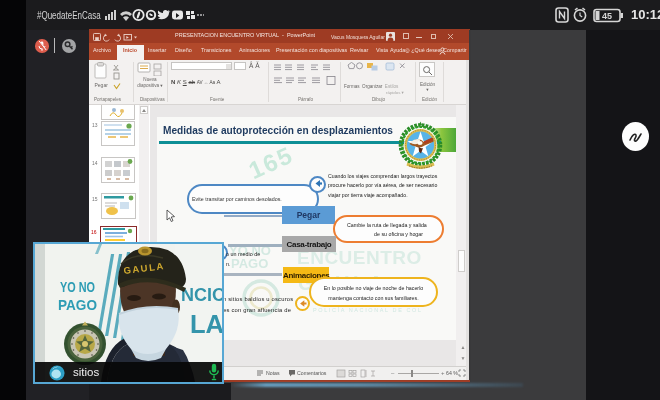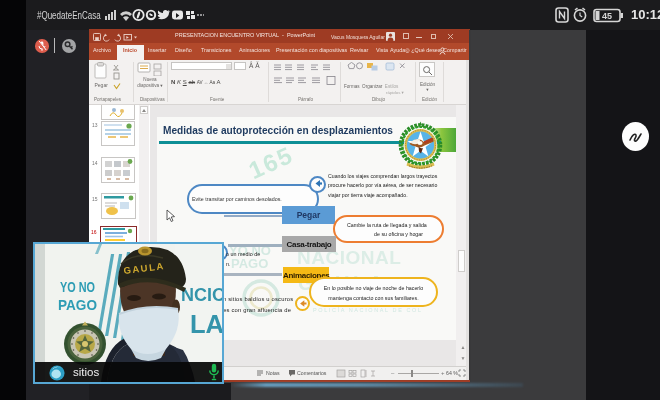--- a/index.html
+++ b/index.html
@@ -244,21 +244,21 @@
 <div class="abs" style="left:157px;top:117px;width:302px;height:223px;background:#f9f9f7;overflow:hidden;">
 
   <div class="abs" style="left:270px;top:11px;width:32px;height:24px;background:linear-gradient(90deg,#e8f4d8,#8cc63f 45%,#3fa037);"></div>
   <div class="abs" style="left:268px;top:11px;width:10px;height:12px;background:linear-gradient(90deg,#f6fbf0,#cfe8b0);"></div>
 
   <div class="abs" style="left:99px;top:40px;font-size:24px;font-weight:bold;color:rgba(142,212,185,0.45);letter-spacing:2px;transform:rotate(-24deg);transform-origin:0 100%;">165</div>
   <div class="abs" style="left:107px;top:70px;width:15px;height:16px;border:2.5px solid rgba(142,212,185,0.4);border-radius:2px;transform:rotate(-24deg);"></div>
   <div class="abs" style="left:139px;top:70px;width:16px;height:18px;border:2.5px solid rgba(142,212,185,0.35);border-radius:2px;transform:rotate(-24deg);"></div>
   <div class="abs" style="left:72px;top:126px;font-size:13px;font-weight:bold;color:rgba(152,208,192,0.38);">YO NO</div>
   <div class="abs" style="left:74px;top:139px;font-size:13px;font-weight:bold;color:rgba(152,208,192,0.38);">PAGO</div>
-  <div class="abs" style="left:140px;top:130px;font-size:19px;font-weight:bold;color:rgba(152,208,192,0.3);letter-spacing:0.5px;">NACIONAL</div>
+  <div class="abs" style="left:140px;top:130px;font-size:19px;font-weight:bold;color:rgba(152,208,192,0.3);letter-spacing:0.5px;">ENCUENTRO</div>
   <div class="abs" style="left:141px;top:155px;font-size:20px;font-weight:bold;color:rgba(152,208,192,0.3);letter-spacing:3.5px;">GAULA</div>
   <div class="abs" style="left:156px;top:190px;font-size:5.5px;color:rgba(152,208,192,0.42);letter-spacing:1.6px;">POLICÍA NACIONAL DE COL</div>
   <svg class="abs" style="left:83px;top:160px;opacity:0.32;" width="42" height="42">
         <circle cx="21" cy="21" r="17" fill="none" stroke="#8cc8b4" stroke-width="3.5"></circle>
         <circle cx="21" cy="21" r="10.5" fill="none" stroke="#d3c878" stroke-width="2.6"></circle>
       </svg>
 
   <div class="abs" style="left:6px;top:6.5px;font-size:11.5px;font-weight:bold;color:#1e3a5f;transform:scaleX(0.88);transform-origin:0 0;">Medidas de autoprotección en desplazamientos</div>
   <div class="abs" style="left:2px;top:23.5px;width:282px;height:3.5px;background:#0e8f96;"></div>
 

